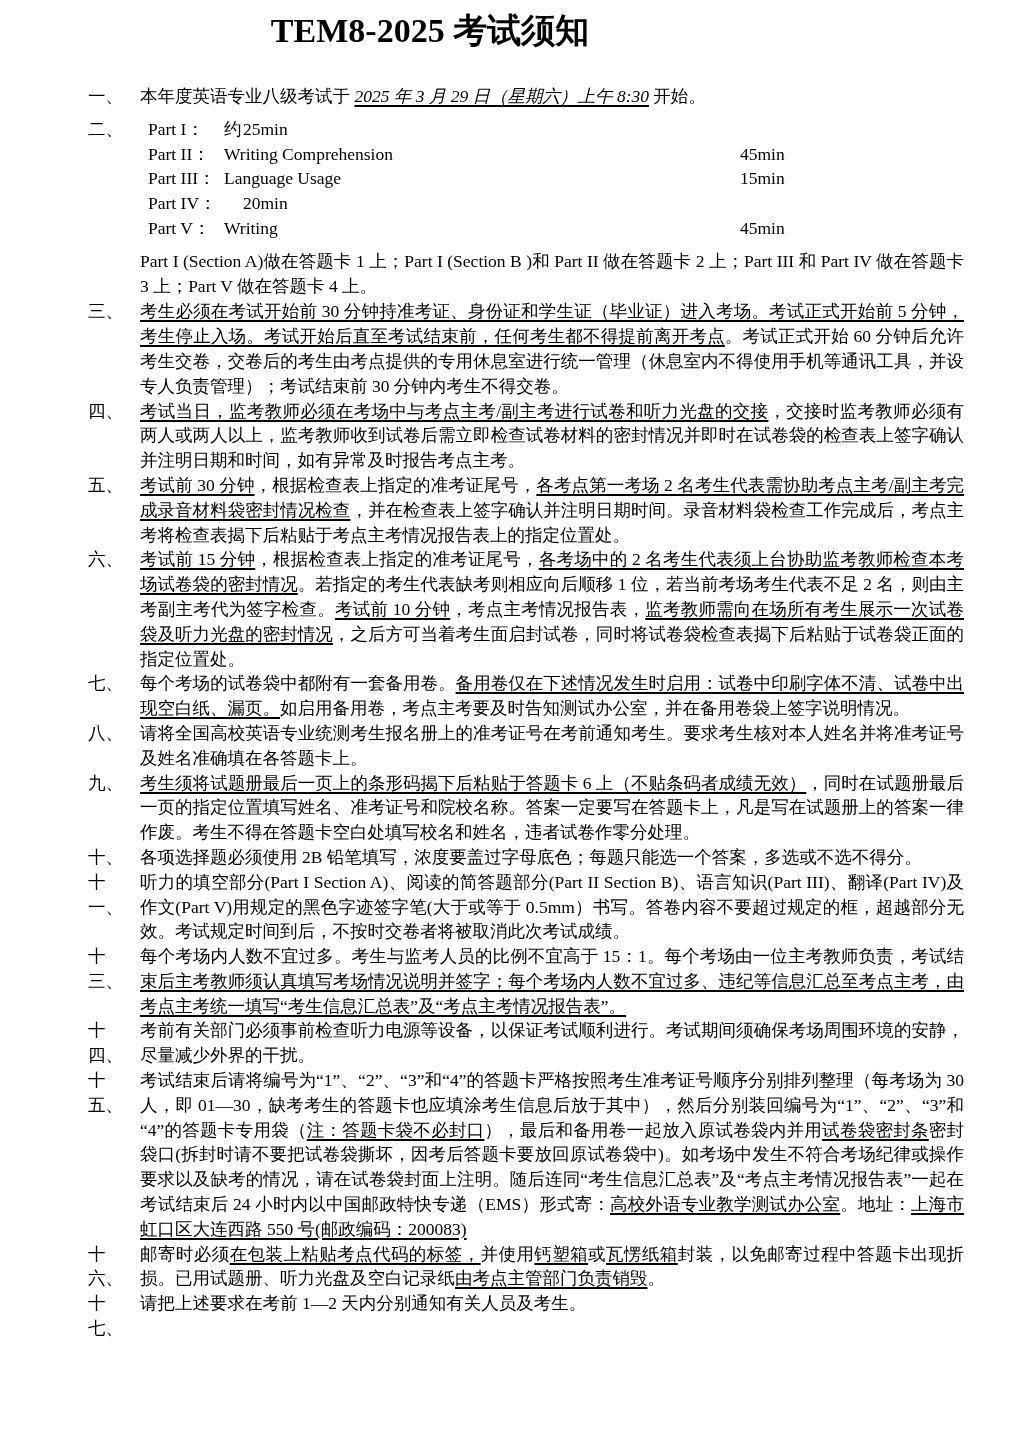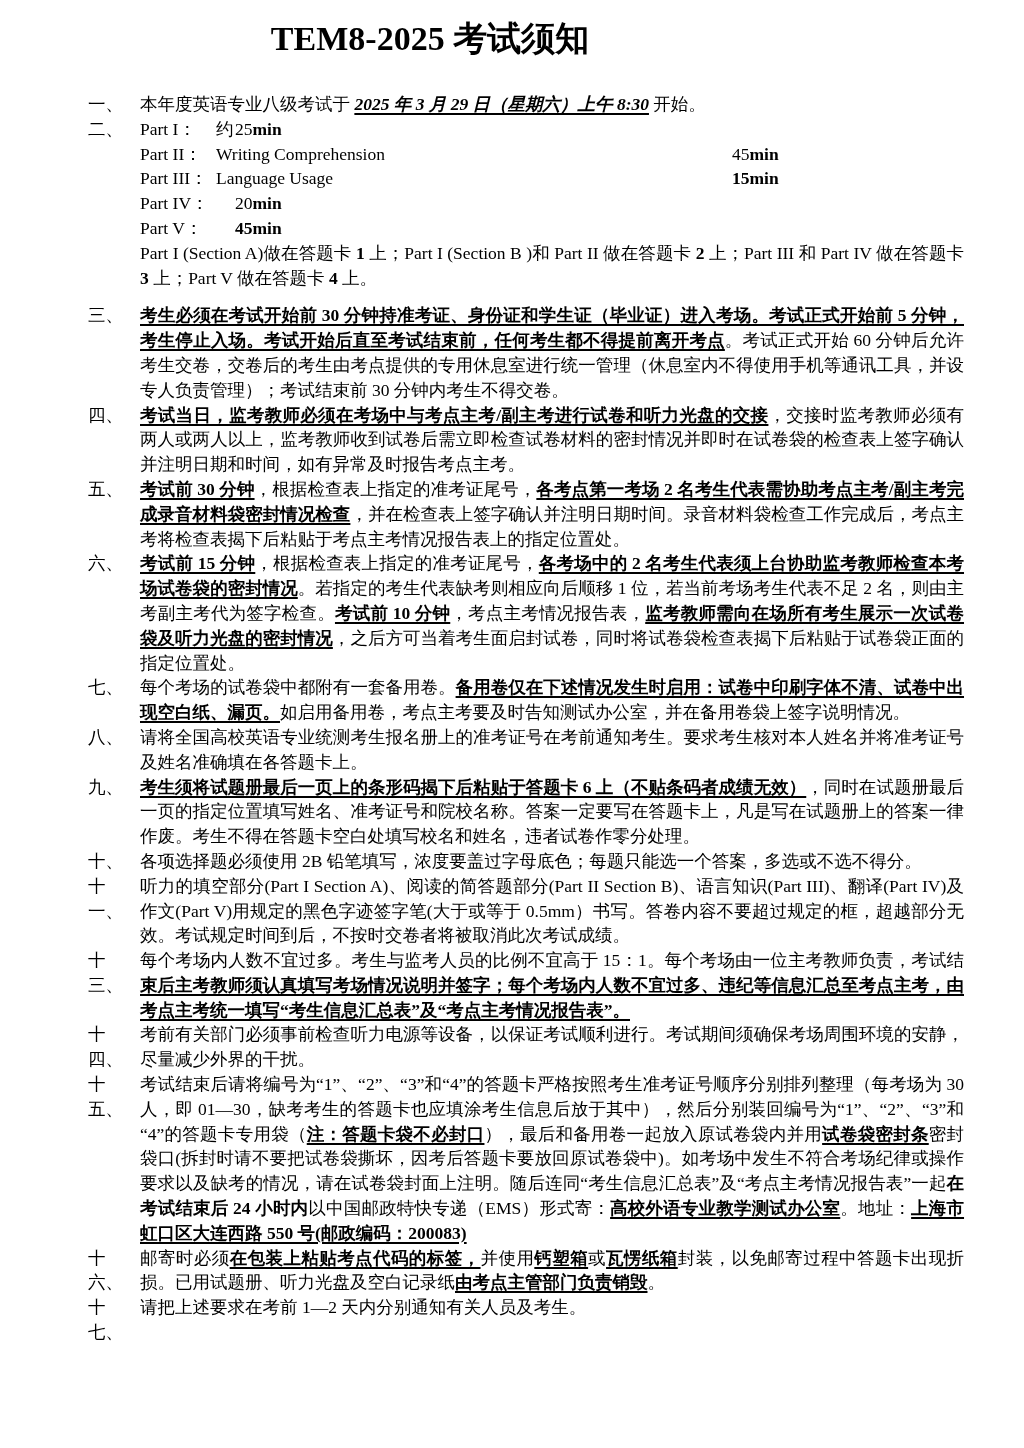--- a/index.html
+++ b/index.html
@@ -2,39 +2,39 @@
 <html lang="zh"><head>
 <meta charset="utf-8">
 <style>
   html,body{margin:0;padding:0;background:#ffffff;color:#000000;}
   body{
     width:1024px;height:1448px;overflow:hidden;
     font-family:"Liberation Serif","DejaVu Serif",serif;
     font-size:17.5px;line-height:24.8px;
     -webkit-font-smoothing:antialiased;
   }
-  .doc-header{width:860px;text-align:center;padding-top:16px;}
+  .doc-header{width:860px;text-align:center;padding-top:8px;}
   .doc-title{
     font-size:34px;line-height:46px;font-weight:bold;margin:0;
     font-family:"Liberation Serif","DejaVu Serif",serif;
   }
   .content{margin:30px 60px 0 88px;}
   .item{position:relative;padding-left:52px;text-align:justify;}
   .item-label{position:absolute;left:0;top:0;width:52px;text-align:left;}
   .item-body{text-align:justify;}
-  .b{font-weight:bold;}
+  .b{font-weight:normal;}
   .u{text-decoration:underline;text-underline-offset:3px;text-decoration-thickness:1.5px;}
   .i{font-style:italic;}
-  .parts{margin:0;}
+  .parts{margin:8px;}
   .part-row{display:flex;}
   .p-label{width:76px;flex:0 0 76px;}
   .p-name{width:497px;flex:0 0 497px;}
   .p-dur{flex:1;white-space:nowrap;}
   .dur-prefix{display:inline-block;width:19px;}
-  .after-parts{margin-bottom:13px;}
+  .after-parts{margin-bottom:1px;}
 </style>
 </head>
 <body>
 
 <div class="doc-header">
   <h1 class="doc-title">TEM8-2025 考试须知</h1>
 </div>
 
 <div class="content">
     <div class="item">
@@ -57,20 +57,21 @@
           <span class="p-label">Part III：</span>
           <span class="p-name">Language Usage</span>
           <span class="p-dur"><span class="dur-prefix"></span><span class="b">15</span><span class="b">min</span></span>
         </div>
         <div class="part-row">
           <span class="p-label">Part IV：</span>
           <span class="p-dur"><span class="dur-prefix"></span><span>20</span><span class="b">min</span></span>
         </div>
         <div class="part-row">
           <span class="p-label">Part V：</span>
+          <span class="p-name">Writing</span>
           <span class="p-dur"><span class="dur-prefix"></span><span class="b">45</span><span class="b">min</span></span>
         </div>
       </div>
       <div class="item-body after-parts"><span>Part I (Section A)做在答题卡 </span><span class="b ">1</span><span> 上；Part I (Section B )和 Part II 做在答题卡 </span><span class="b ">2</span><span> 上；Part III 和 Part IV 做在答题卡 </span><span class="b ">3</span><span> 上；Part V 做在答题卡 </span><span class="b ">4</span><span> 上。</span></div>
     </div>
     <div class="item">
       <span class="item-label">三、</span>
       <div class="item-body"><span class="b u ">考生必须在考试开始前 30 分钟持准考证、身份证和学生证（毕业证）进入考场。考试正式开始前 5 分钟，考生停止入场。考试开始后直至考试结束前，任何考生都不得提前离开考点</span><span>。考试正式开始 60 分钟后允许考生交卷，交卷后的考生由考点提供的专用休息室进行统一管理（休息室内不得使用手机等通讯工具，并设专人负责管理）；考试结束前 30 分钟内考生不得交卷。</span></div>
     </div>
     <div class="item">

